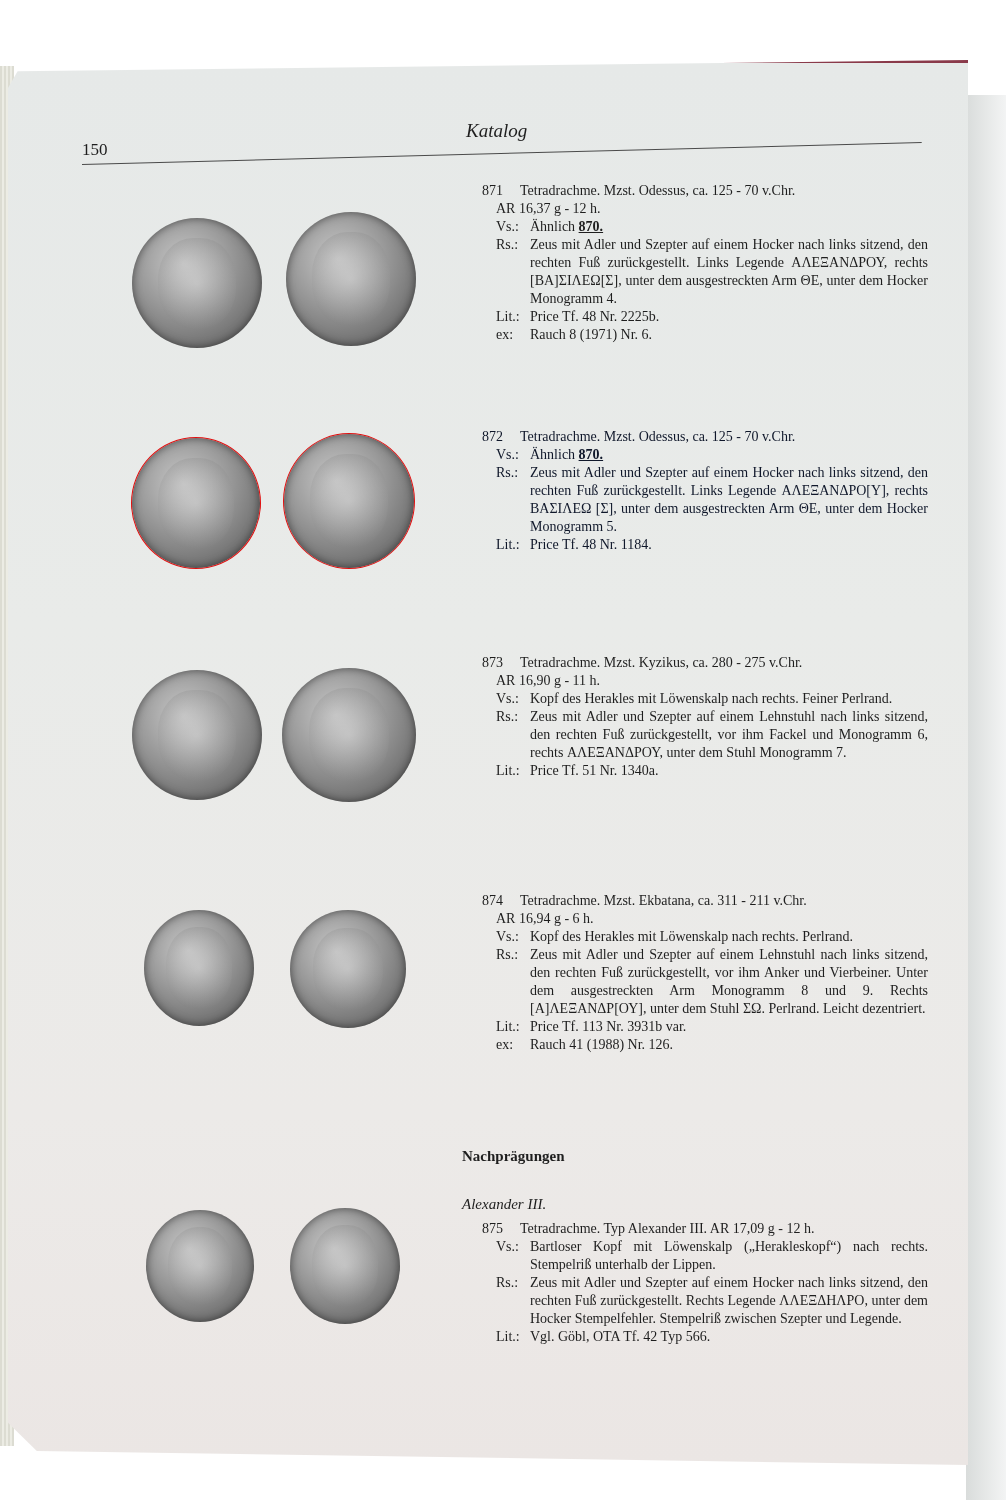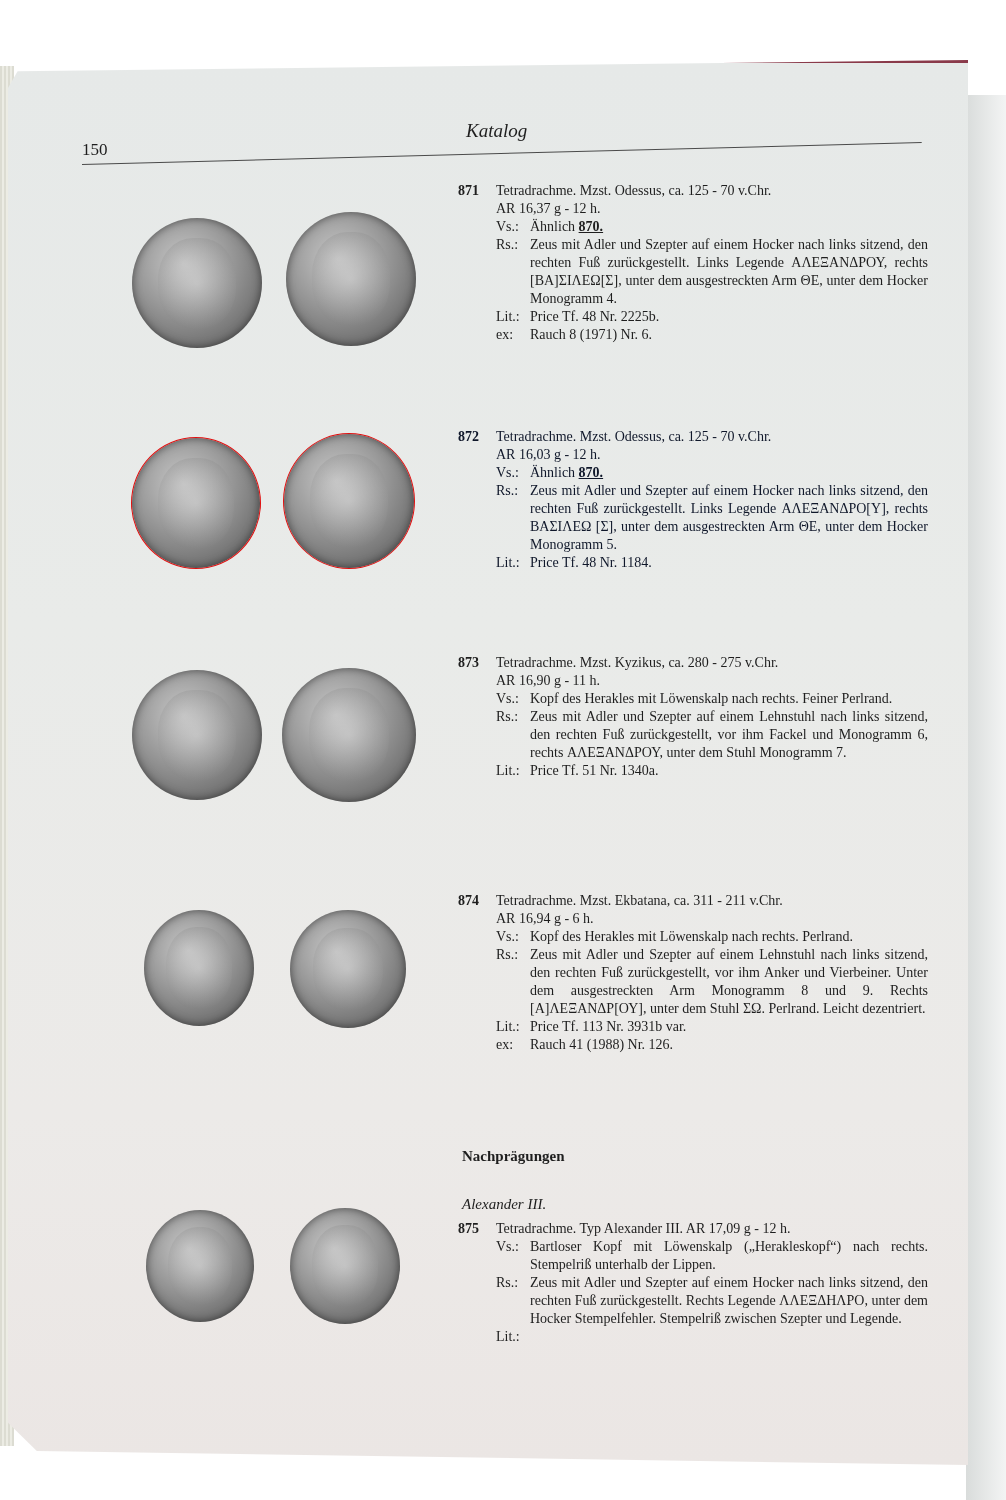--- a/index.html
+++ b/index.html
@@ -23,21 +23,21 @@
   }
   .header-number { position: absolute; left: 82px; top: 140px; font-size: 17px; }
   .header-title { position: absolute; left: 466px; top: 120px; font-size: 19px; font-style: italic; }
   .header-rule {
     position: absolute; left: 82px; top: 164px; width: 840px; height: 1px; background: #4a4a4a;
     transform: rotate(-1.5deg); transform-origin: left;
   }
   .entry { position: absolute; left: 458px; width: 470px; font-size: 14px; line-height: 18px; }
   .entry.red { color: #0f172a; }
   .line { display: flex; }
-  .num { width: 38px; font-weight: bold; flex-shrink: 0; }
+  .num { width: 38px; font-weight: normal; flex-shrink: 0; margin-left: 24px; }
   .num-empty { width: 38px; flex-shrink: 0; }
   .lab { width: 34px; flex-shrink: 0; }
   .txt { flex: 1; text-align: justify; }
   .bold { font-weight: bold; text-decoration: underline; }
   .section-heading { position: absolute; left: 462px; top: 1148px; font-size: 15px; font-weight: bold; }
   .section-sub { position: absolute; left: 462px; top: 1196px; font-size: 15px; font-style: italic; }
   .coin {
     position: absolute; border-radius: 50%;
     background: radial-gradient(circle at 40% 35%, #c9c9c9 0%, #9a9a9a 40%, #6a6a6a 80%, #4a4a4a 100%);
     box-shadow: inset 0 0 8px rgba(0,0,0,0.5);
@@ -106,24 +106,20 @@
     </div>
 </div>
 
 <div class="entry red" style="top:428px;">
   <div class="line">
       <span class="num">872</span>
       <span class="txt">Tetradrachme. Mzst. Odessus, ca. 125 - 70 v.Chr.</span>
     </div>
   <div class="line">
       <span class="num-empty"></span>
-      <span class="txt">AR 16,03 g - 12 h.</span>
-    </div>
-  <div class="line">
-      <span class="num-empty"></span>
       <span class="lab">Vs.:</span>
       <span class="txt"><span>Ähnlich </span><span class="bold">870.</span></span>
     </div>
   <div class="line">
       <span class="num-empty"></span>
       <span class="lab">Rs.:</span>
       <span class="txt">Zeus mit Adler und Szepter auf einem Hocker nach links sitzend, den rechten Fuß zurückgestellt. Links Legende ΑΛΕΞΑΝΔΡΟ[Υ], rechts ΒΑΣΙΛΕΩ [Σ], unter dem ausgestreckten Arm ΘΕ, unter dem Hocker Monogramm 5.</span>
     </div>
   <div class="line">
       <span class="num-empty"></span>
@@ -203,14 +199,15 @@
       <span class="txt">Bartloser Kopf mit Löwenskalp („Herakleskopf“) nach rechts. Stempelriß unterhalb der Lippen.</span>
     </div>
   <div class="line">
       <span class="num-empty"></span>
       <span class="lab">Rs.:</span>
       <span class="txt">Zeus mit Adler und Szepter auf einem Hocker nach links sitzend, den rechten Fuß zurückgestellt. Rechts Legende ΛΛΕΞΔΗΛΡΟ, unter dem Hocker Stempelfehler. Stempelriß zwischen Szepter und Legende.</span>
     </div>
   <div class="line">
       <span class="num-empty"></span>
       <span class="lab">Lit.:</span>
+      <span class="txt">Vgl. Göbl, OTA Tf. 42 Typ 566.</span>
     </div>
 </div>
 
 </body></html>

